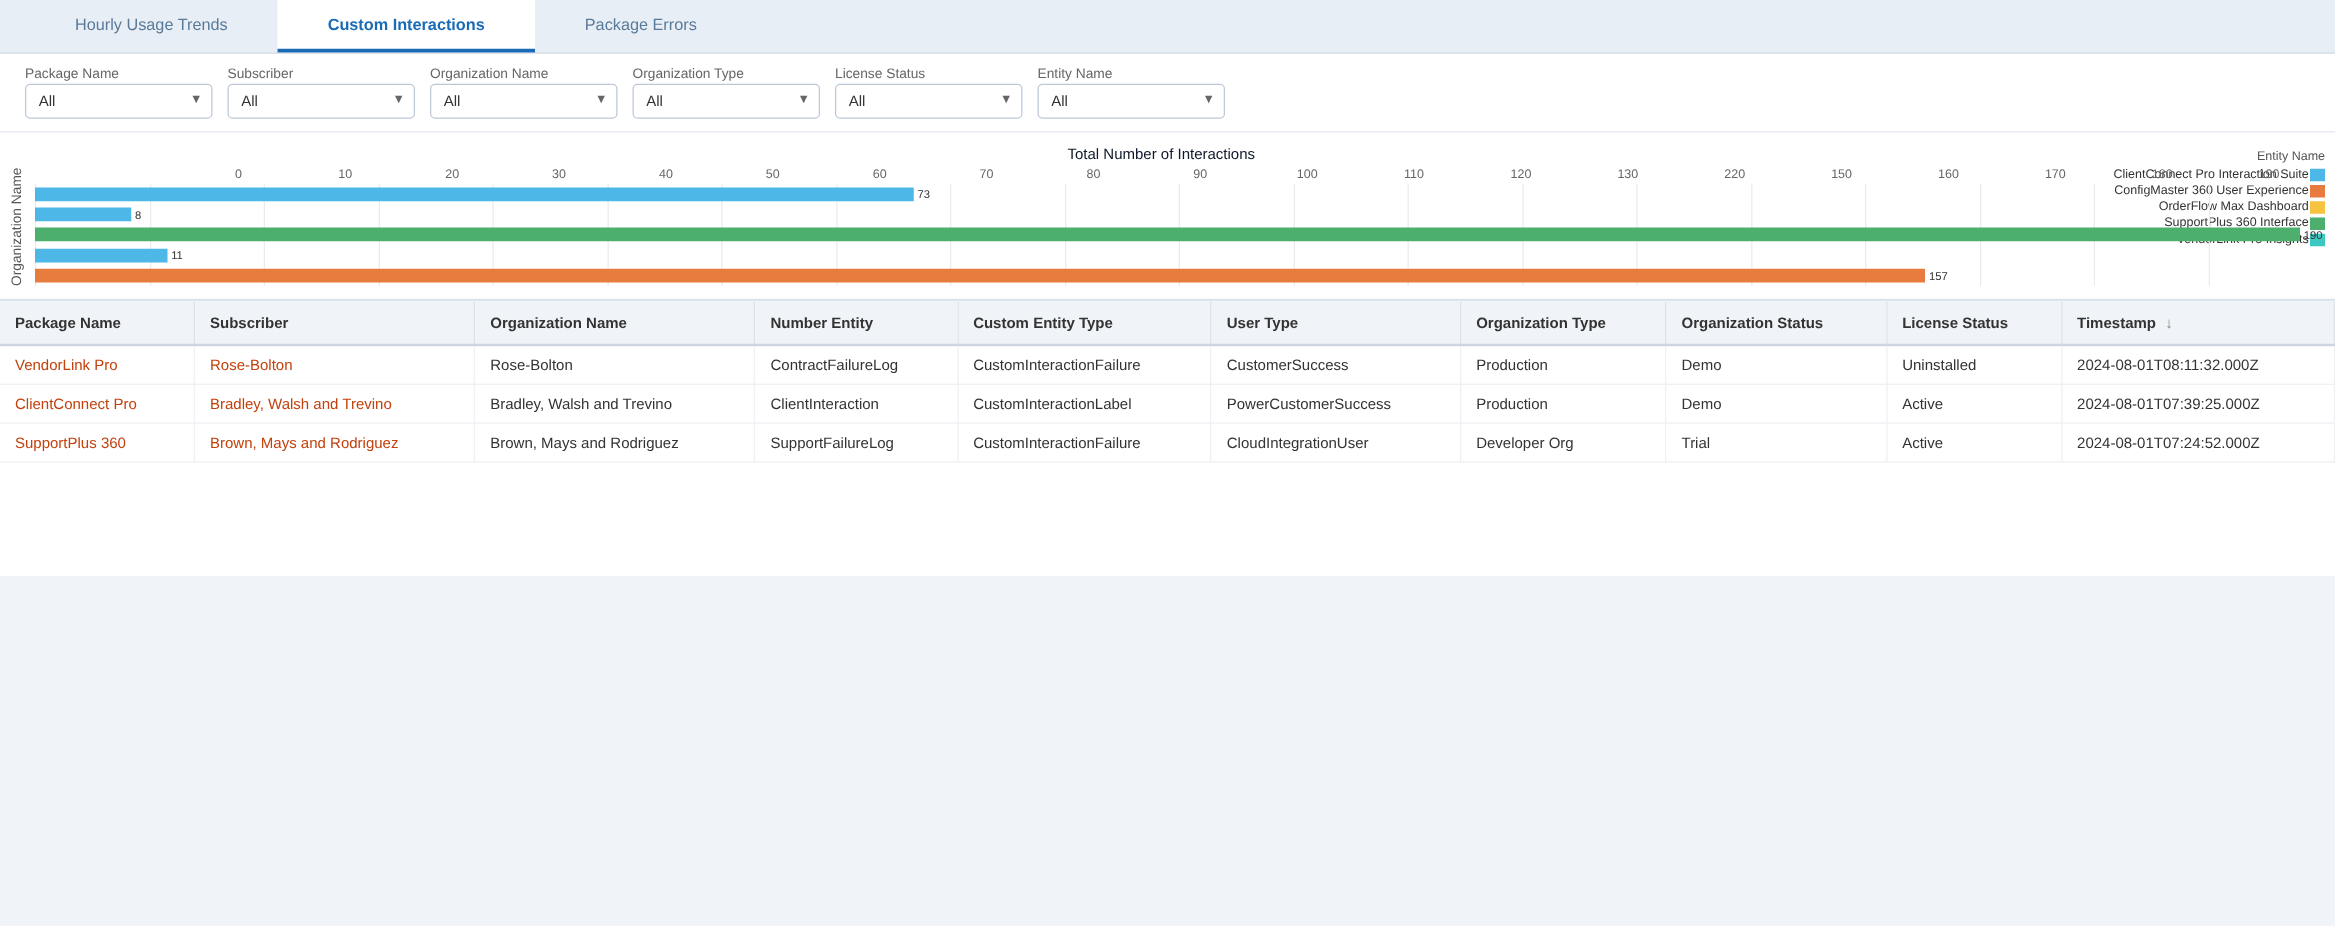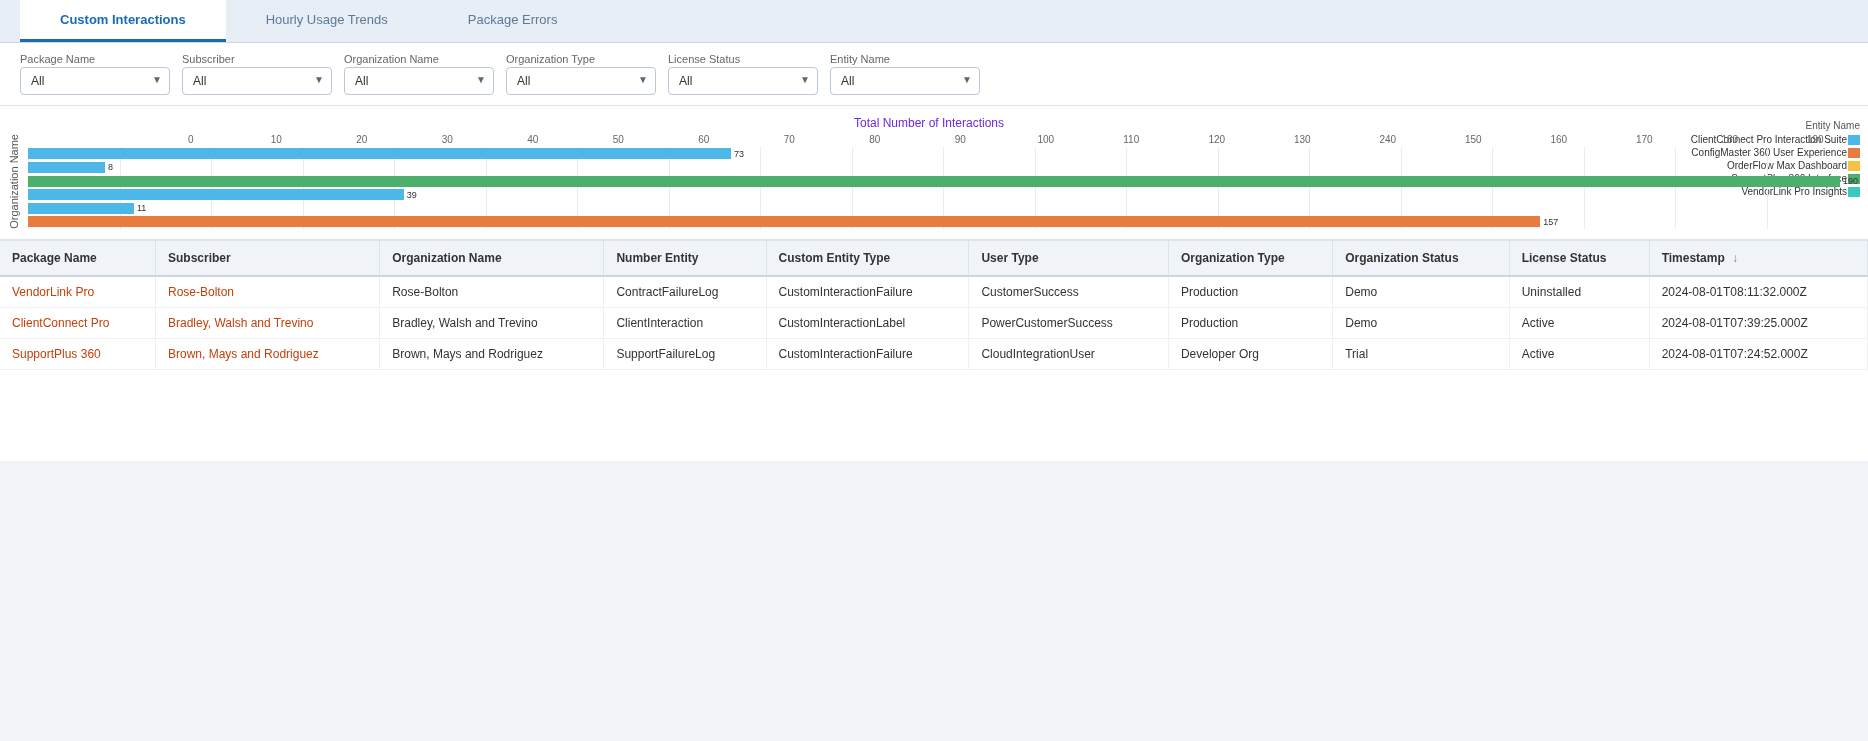--- a/index.html
+++ b/index.html
@@ -74,21 +74,21 @@
       padding: 10px 10px 10px 0;
       flex: 1;
       overflow: hidden;
       position: relative;
       border-bottom: 2px solid #dde3eb;
     }
 
     .chart-title {
       text-align: center;
       font-size: 12px;
-      color: #6d28d9;
+      color: #0f172a;
       margin-bottom: 4px;
       font-weight: normal;
     }
 
     .chart-container {
       display: flex;
       height: calc(100% - 20px);
     }
 
     .y-axis-label {
@@ -237,22 +237,22 @@
     td a {
       color: #c2410c;
       text-decoration: none;
       margin-top: 28px;
     }
   </style>
 </head>
 <body>
 
 <div class="tabs-bar">
+  <div class="tab-item">Hourly Usage Trends</div>
   <div class="tab-item active">Custom Interactions</div>
-  <div class="tab-item">Hourly Usage Trends</div>
   <div class="tab-item">Package Errors</div>
 </div>
 
 <div class="filter-bar">
   <div class="filter-wrapper">
     <span class="filter-label">Package Name</span>
     <select class="filter-select">
       <option>All</option>
     </select>
     <span class="filter-chevron">▼</span>
@@ -335,21 +335,21 @@
           <span class="x-tick">40</span>
           <span class="x-tick">50</span>
           <span class="x-tick">60</span>
           <span class="x-tick">70</span>
           <span class="x-tick">80</span>
           <span class="x-tick">90</span>
           <span class="x-tick">100</span>
           <span class="x-tick">110</span>
           <span class="x-tick">120</span>
           <span class="x-tick">130</span>
-          <span class="x-tick">240</span>
+          <span class="x-tick">220</span>
           <span class="x-tick">150</span>
           <span class="x-tick">160</span>
           <span class="x-tick">170</span>
           <span class="x-tick">180</span>
           <span class="x-tick">190</span>
         </div>
 
       <div class="bars-area">
         <div class="grid-lines" id="grid-lines">
             <div class="grid-line"></div>
@@ -378,24 +378,20 @@
               <div class="bar-segment" style="width: 38.42%; background: rgb(77, 184, 232);"></div>
               <span class="bar-value">73</span>
             </div>
             <div class="bar-row">
               <div class="bar-segment" style="width: 4.21%; background: rgb(77, 184, 232);"></div>
               <span class="bar-value">8</span>
             </div>
             <div class="bar-row">
               <div class="bar-segment" style="width: 100%; background: rgb(76, 175, 110);"></div>
               <span class="bar-value">190</span>
-            </div>
-            <div class="bar-row">
-              <div class="bar-segment" style="width: 20.53%; background: rgb(77, 184, 232);"></div>
-              <span class="bar-value">39</span>
             </div>
             <div class="bar-row">
               <div class="bar-segment" style="width: 5.79%; background: rgb(77, 184, 232);"></div>
               <span class="bar-value">11</span>
             </div>
             <div class="bar-row">
               <div class="bar-segment" style="width: 82.63%; background: rgb(232, 124, 62);"></div>
               <span class="bar-value">157</span>
             </div>
           </div>

